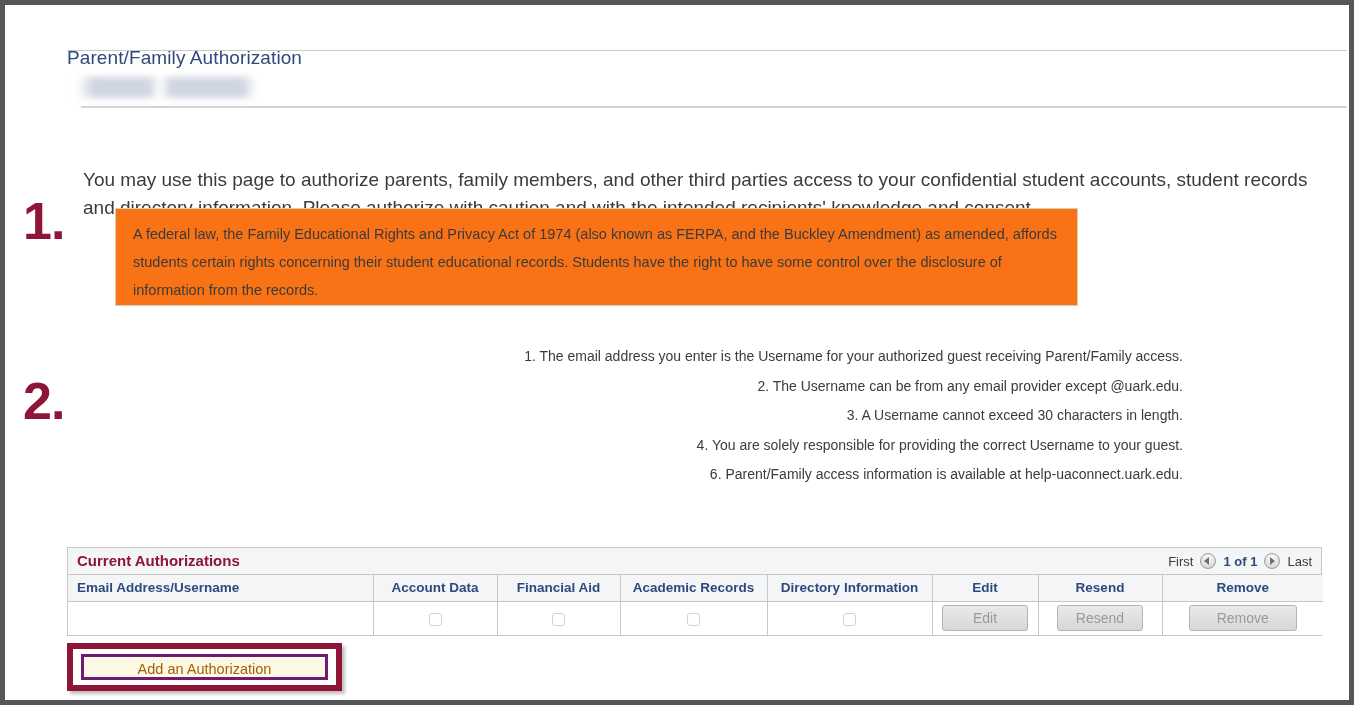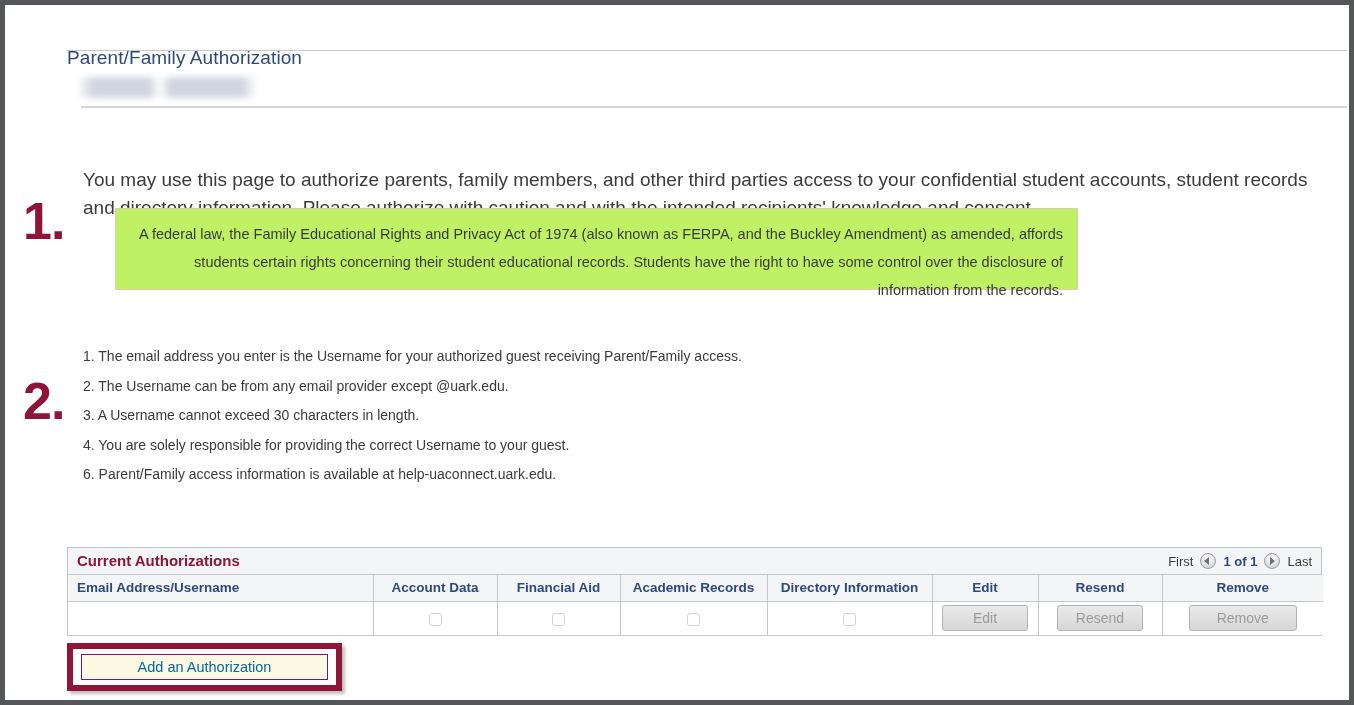--- a/index.html
+++ b/index.html
@@ -88,24 +88,23 @@
     line-height: 52px;
     letter-spacing: -1px;
   }
   .callout-1 { left: 18px; top: 190px; }
   .callout-2 { left: 18px; top: 370px; }
 
   
   .ferpa-box {
     position: absolute;
     left: 110px; top: 203px;
-    width: 963px; height: 82px;
+    width: 963px; height: 98px;
     border: 1px solid #d9cdb4;
-    background: #bef264;
-    text-align: right;
+    background: #f97316;
   }
   .ferpa-text {
     position: absolute;
     left: 17px; top: 11px;
     width: 930px;
     font-size: 14.5px;
     line-height: 28px;
     color: #3b3b3b;
   }
 
@@ -113,20 +112,21 @@
   .rules-list {
     position: absolute;
     left: 78px; top: 337px;
     width: 1100px;
   }
   .rule-item {
     font-size: 14px;
     line-height: 29.5px;
     color: #3b3b3b;
     white-space: nowrap;
+    text-align: right;
   }
 
   
   .grid {
     position: absolute;
     left: 62px; top: 530px;
     width: 1255px;
     border: 1px solid #c6c6c6;
     background: #ffffff;
     margin-top: 12px;
@@ -240,24 +240,24 @@
     width: 275px; height: 48px;
     border: 6px solid #8e1438;
     background: #ffffff;
     box-shadow: 3px 3px 3px rgba(0,0,0,0.25);
   }
   .add-btn {
     position: absolute;
     left: 8px; top: 5px;
     width: 247px; height: 26px;
     background: #fbf8e3;
-    border: 1px solid #701a75;
+    border: 3px solid #701a75;
     font-family: "Liberation Sans", sans-serif;
     font-size: 14.5px;
-    color: #0369a1;
+    color: #a16207;
     text-align: center;
     line-height: 24px;
     white-space: nowrap;
   }
 </style>
 </head>
 <body>
 
 <div class="screen-frame">
 <div class="screen-inner">

